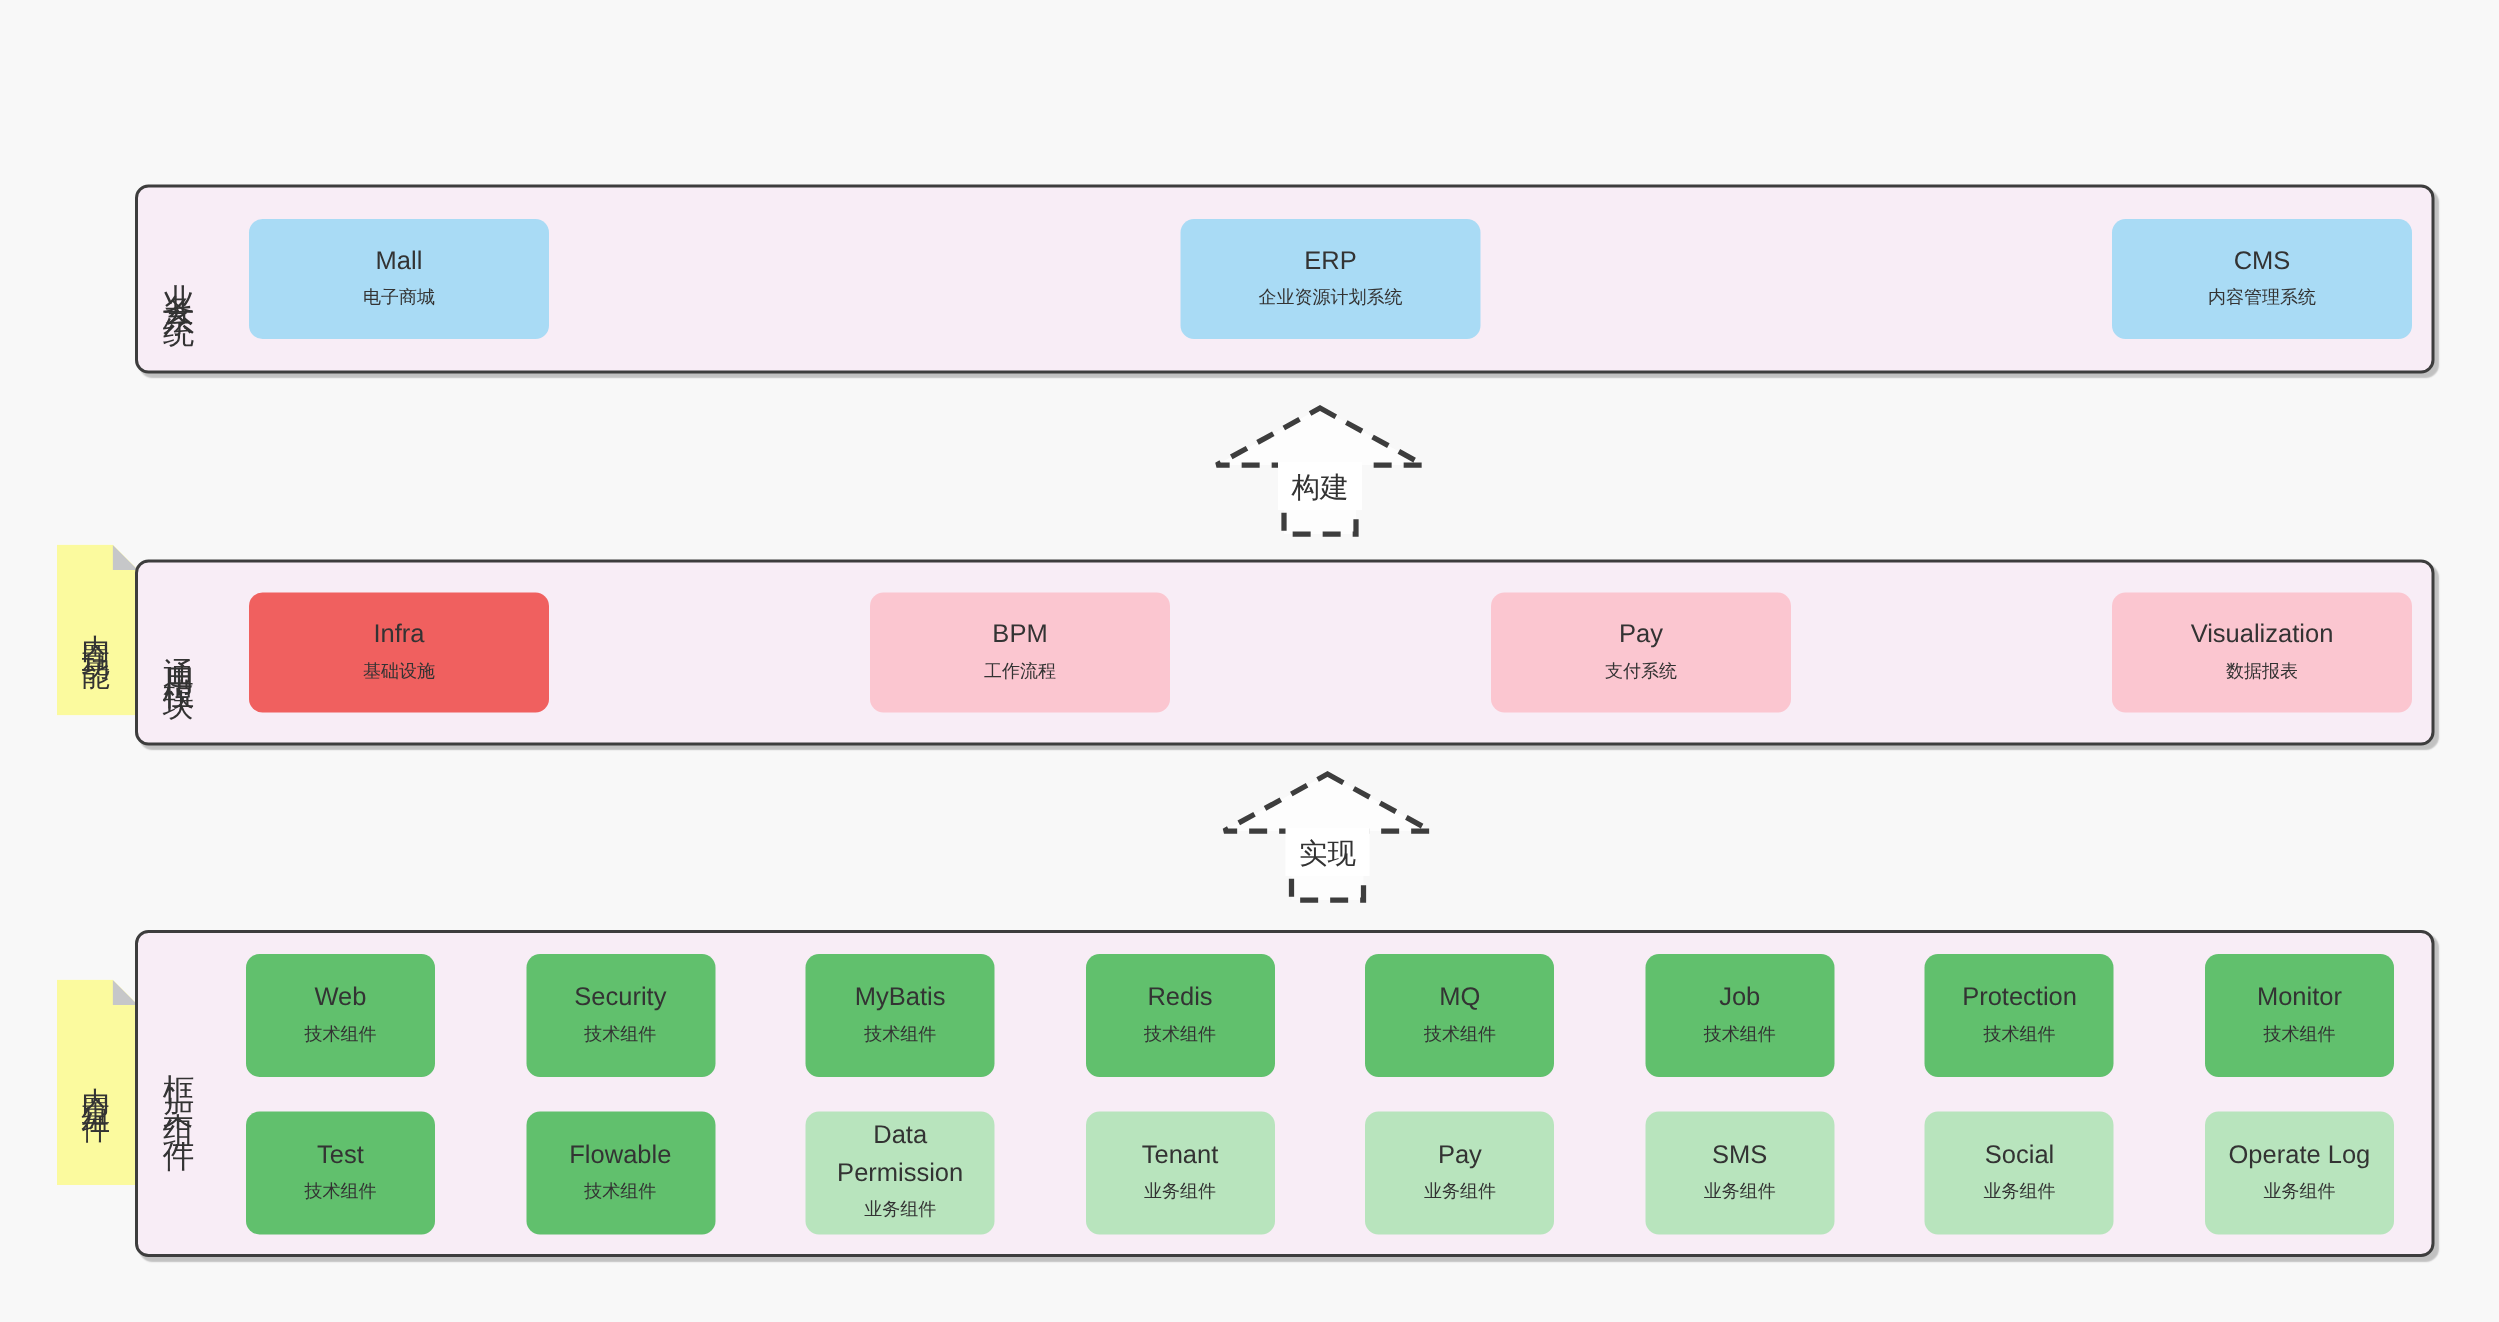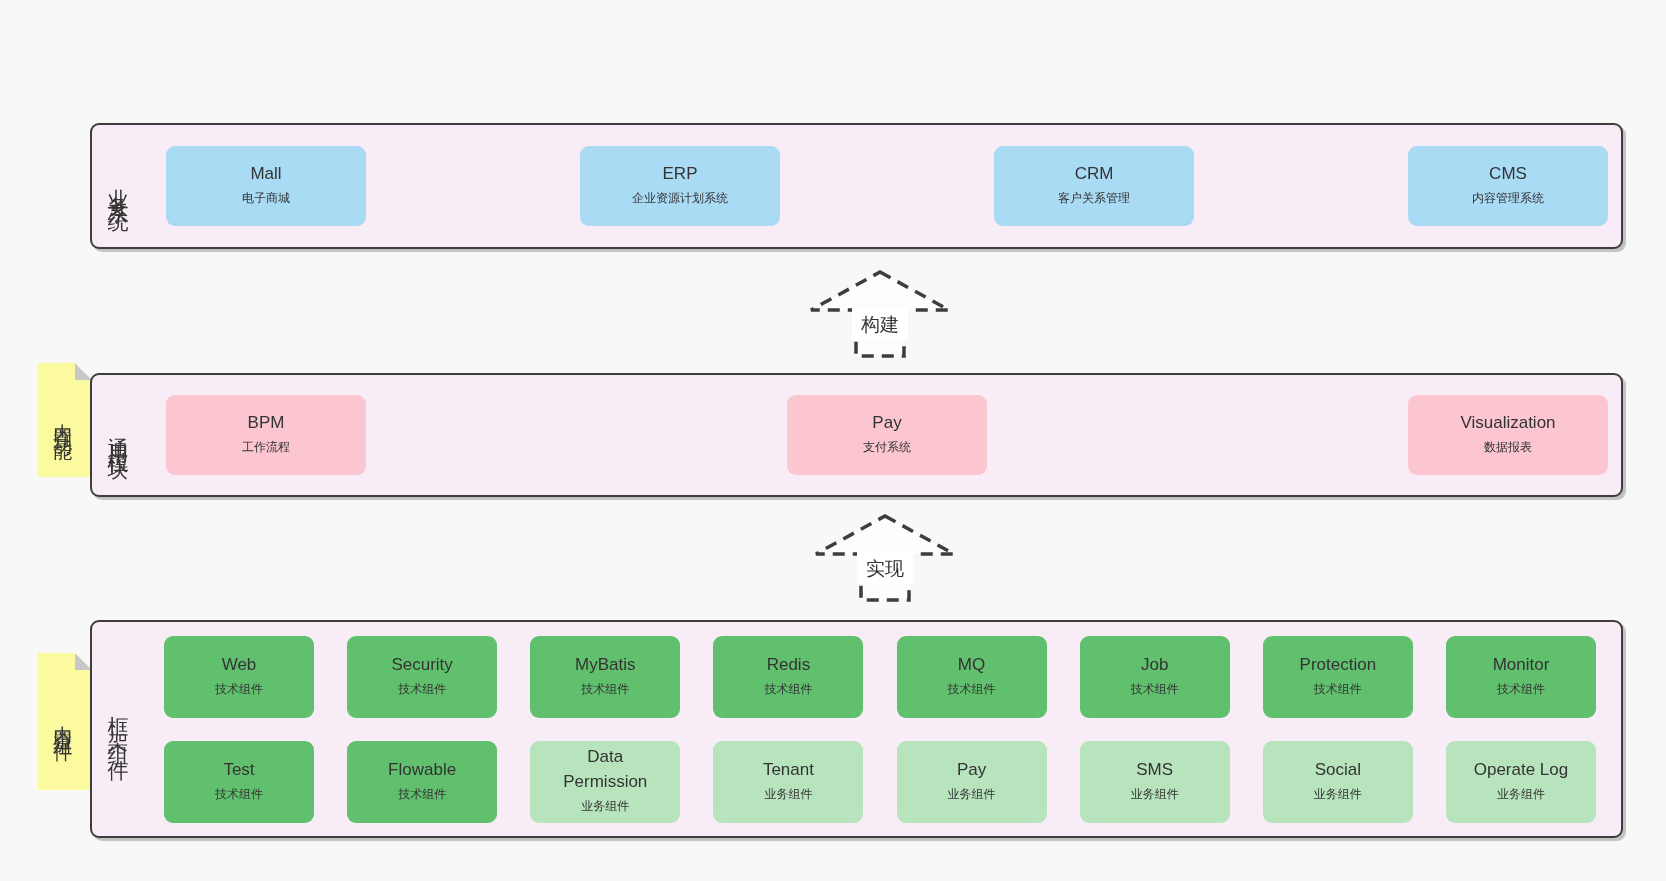--- a/index.html
+++ b/index.html
@@ -26,21 +26,21 @@
 
   .rows{position:absolute; top:0; bottom:0; display:flex; flex-direction:column;
         justify-content:center; gap:23px;}
   #sec-business .rows, #sec-modules .rows{left:62px; right:13px;}
   #sec-components .rows{left:60px; right:25px;}
   .row{display:flex; justify-content:space-between;padding-left:12px;}
 
   .box{border-radius:9px; display:flex; flex-direction:column; align-items:center;
        justify-content:center; text-align:center; color:var(--text);}
   .row-6 .box{width:200px; height:80px;}
-  .row-8 .box{width:150px; height:82px;}
+  .row-8 .box{width:126px; height:82px;}
   .box-title{font-size:17px; line-height:25px; white-space:pre-line;}
   .box-sub{font-size:12px; line-height:25px;}
   .v-blue{background:var(--blue);} .v-red{background:var(--red);}
   .v-pink{background:var(--pink);} .v-green{background:var(--green);}
   .v-green_light{background:var(--green-light);}
 
   .sticky{position:absolute; width:54px; background:var(--sticky); z-index:0;
           clip-path:polygon(0 0, calc(100% - 17px) 0, 100% 17px, 100% 100%, 0 100%);}
   #sticky-modules{left:38px; top:363px; height:114px;}
   #sticky-components{left:38px; top:653px; height:137px;}
@@ -67,24 +67,20 @@
         <div class="row row-6">
             <div class="box v-blue">
               <div class="box-title">Mall</div>
               <div class="box-sub">电子商城</div>
             </div>
             <div class="box v-blue">
               <div class="box-title">ERP</div>
               <div class="box-sub">企业资源计划系统</div>
             </div>
             <div class="box v-blue">
-              <div class="box-title">CRM</div>
-              <div class="box-sub">客户关系管理</div>
-            </div>
-            <div class="box v-blue">
               <div class="box-title">CMS</div>
               <div class="box-sub">内容管理系统</div>
             </div>
           </div>
       </div>
     </div>
   </section>
 
   <svg class="arrow" id="arrow-build" width="170" height="96" viewBox="0 0 170 96">
     <polygon points="85,5 154,43 109,43 109,89 61,89 61,43 16,43" fill="#fdfdfd" stroke="#3d3d3d" stroke-width="3.5" stroke-dasharray="12 8"></polygon>
@@ -94,20 +90,24 @@
 
   <section id="sec-modules">
     <div class="sticky" id="sticky-modules">
       <span class="sticky-fold"></span>
       <span class="sticky-text">内置功能</span>
     </div>
     <div class="panel">
       <div class="side-label">通用模块</div>
       <div class="rows">
         <div class="row row-6">
+            <div class="box v-red">
+              <div class="box-title">Infra</div>
+              <div class="box-sub">基础设施</div>
+            </div>
             <div class="box v-pink">
               <div class="box-title">BPM</div>
               <div class="box-sub">工作流程</div>
             </div>
             <div class="box v-pink">
               <div class="box-title">Pay</div>
               <div class="box-sub">支付系统</div>
             </div>
             <div class="box v-pink">
               <div class="box-title">Visualization</div>

